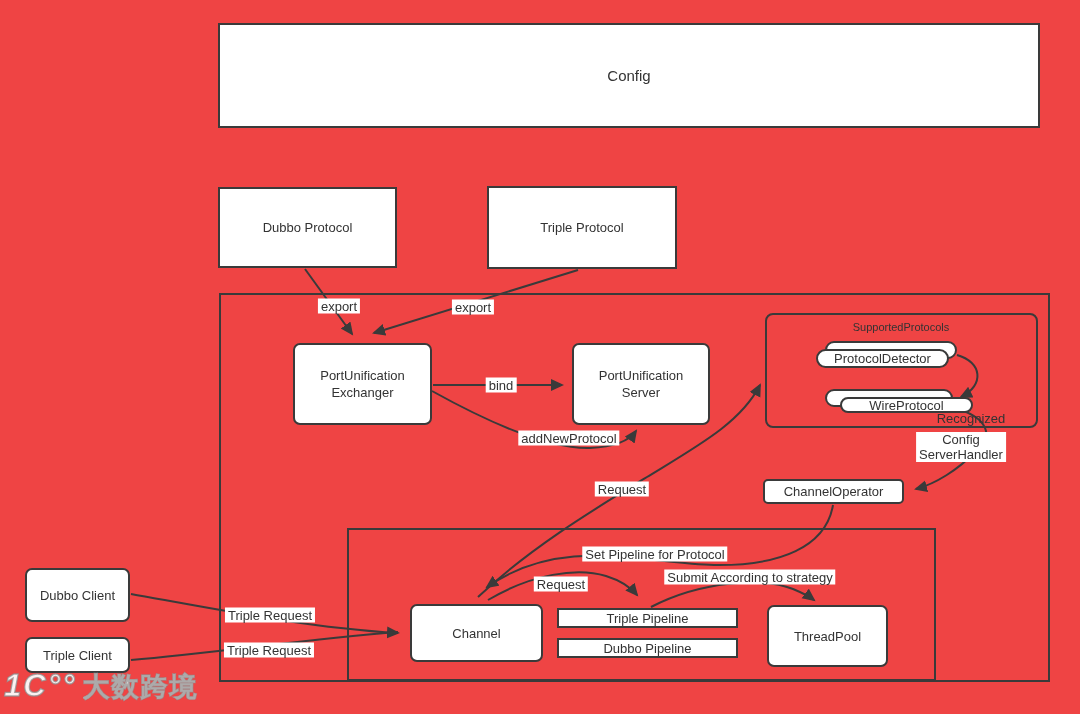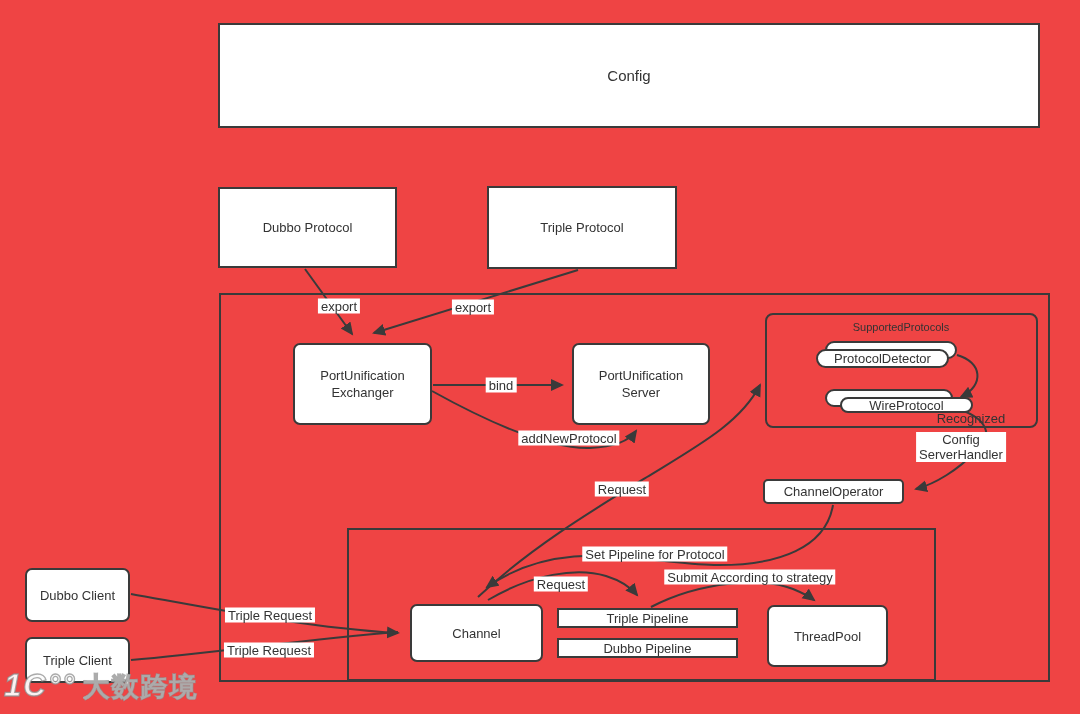--- a/index.html
+++ b/index.html
@@ -101,21 +101,21 @@
   <div class="box" style="left:557px;top:638px;width:181px;height:20px;">
     <span>Dubbo Pipeline</span>
   </div>
   <div class="box rounded" style="left:767px;top:605px;width:121px;height:62px;">
     <span>ThreadPool</span>
   </div>
 
   <div class="box rounded" style="left:25px;top:568px;width:105px;height:54px;">
     <span>Dubbo Client</span>
   </div>
-  <div class="box rounded" style="left:25px;top:637px;width:105px;height:46px;">
+  <div class="box rounded" style="left:25px;top:637px;width:105px;height:36px;">
     <span>Triple Client</span>
   </div>
 
   <div class="edge-label" style="left:339px;top:306px;">export</div>
   <div class="edge-label" style="left:473px;top:307px;">export</div>
   <div class="edge-label" style="left:501px;top:385px;">bind</div>
   <div class="edge-label" style="left:569px;top:438px;">addNewProtocol</div>
   <div class="edge-label" style="left:622px;top:489px;">Request</div>
   <div class="edge-label nobg" style="left:971px;top:379px;">Recognized</div>
   <div class="edge-label" style="left:961px;top:447px;">

